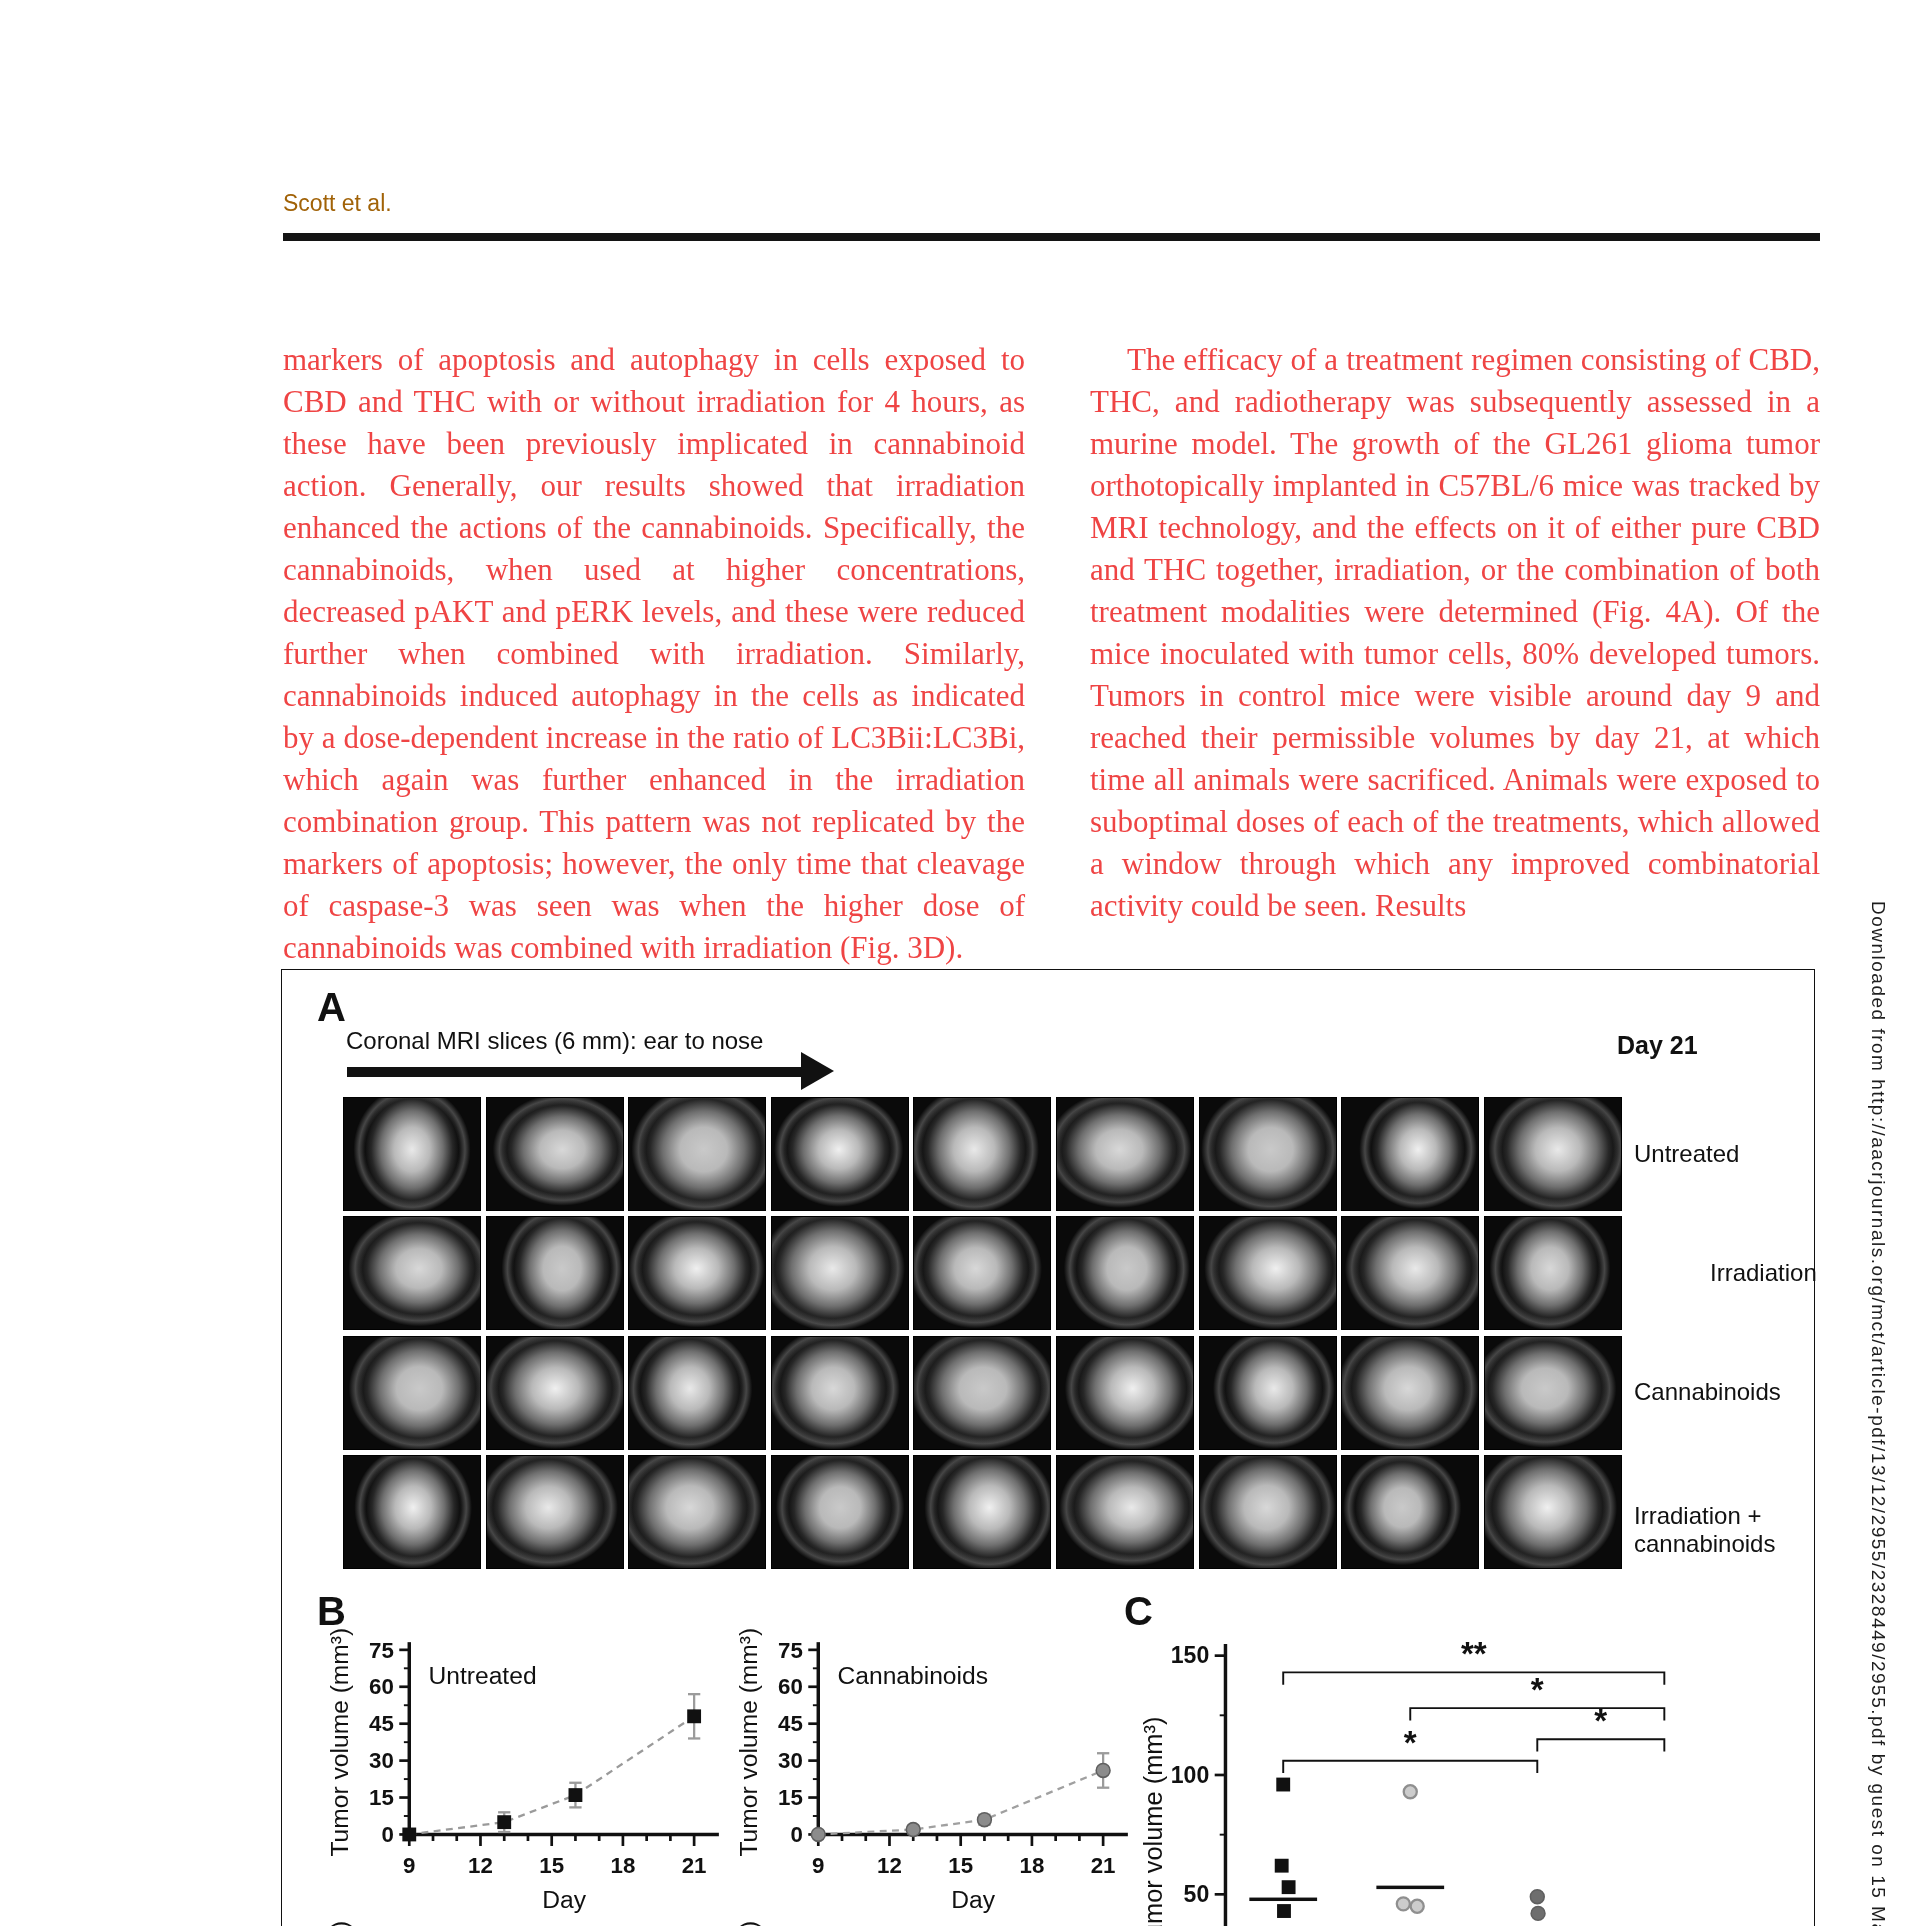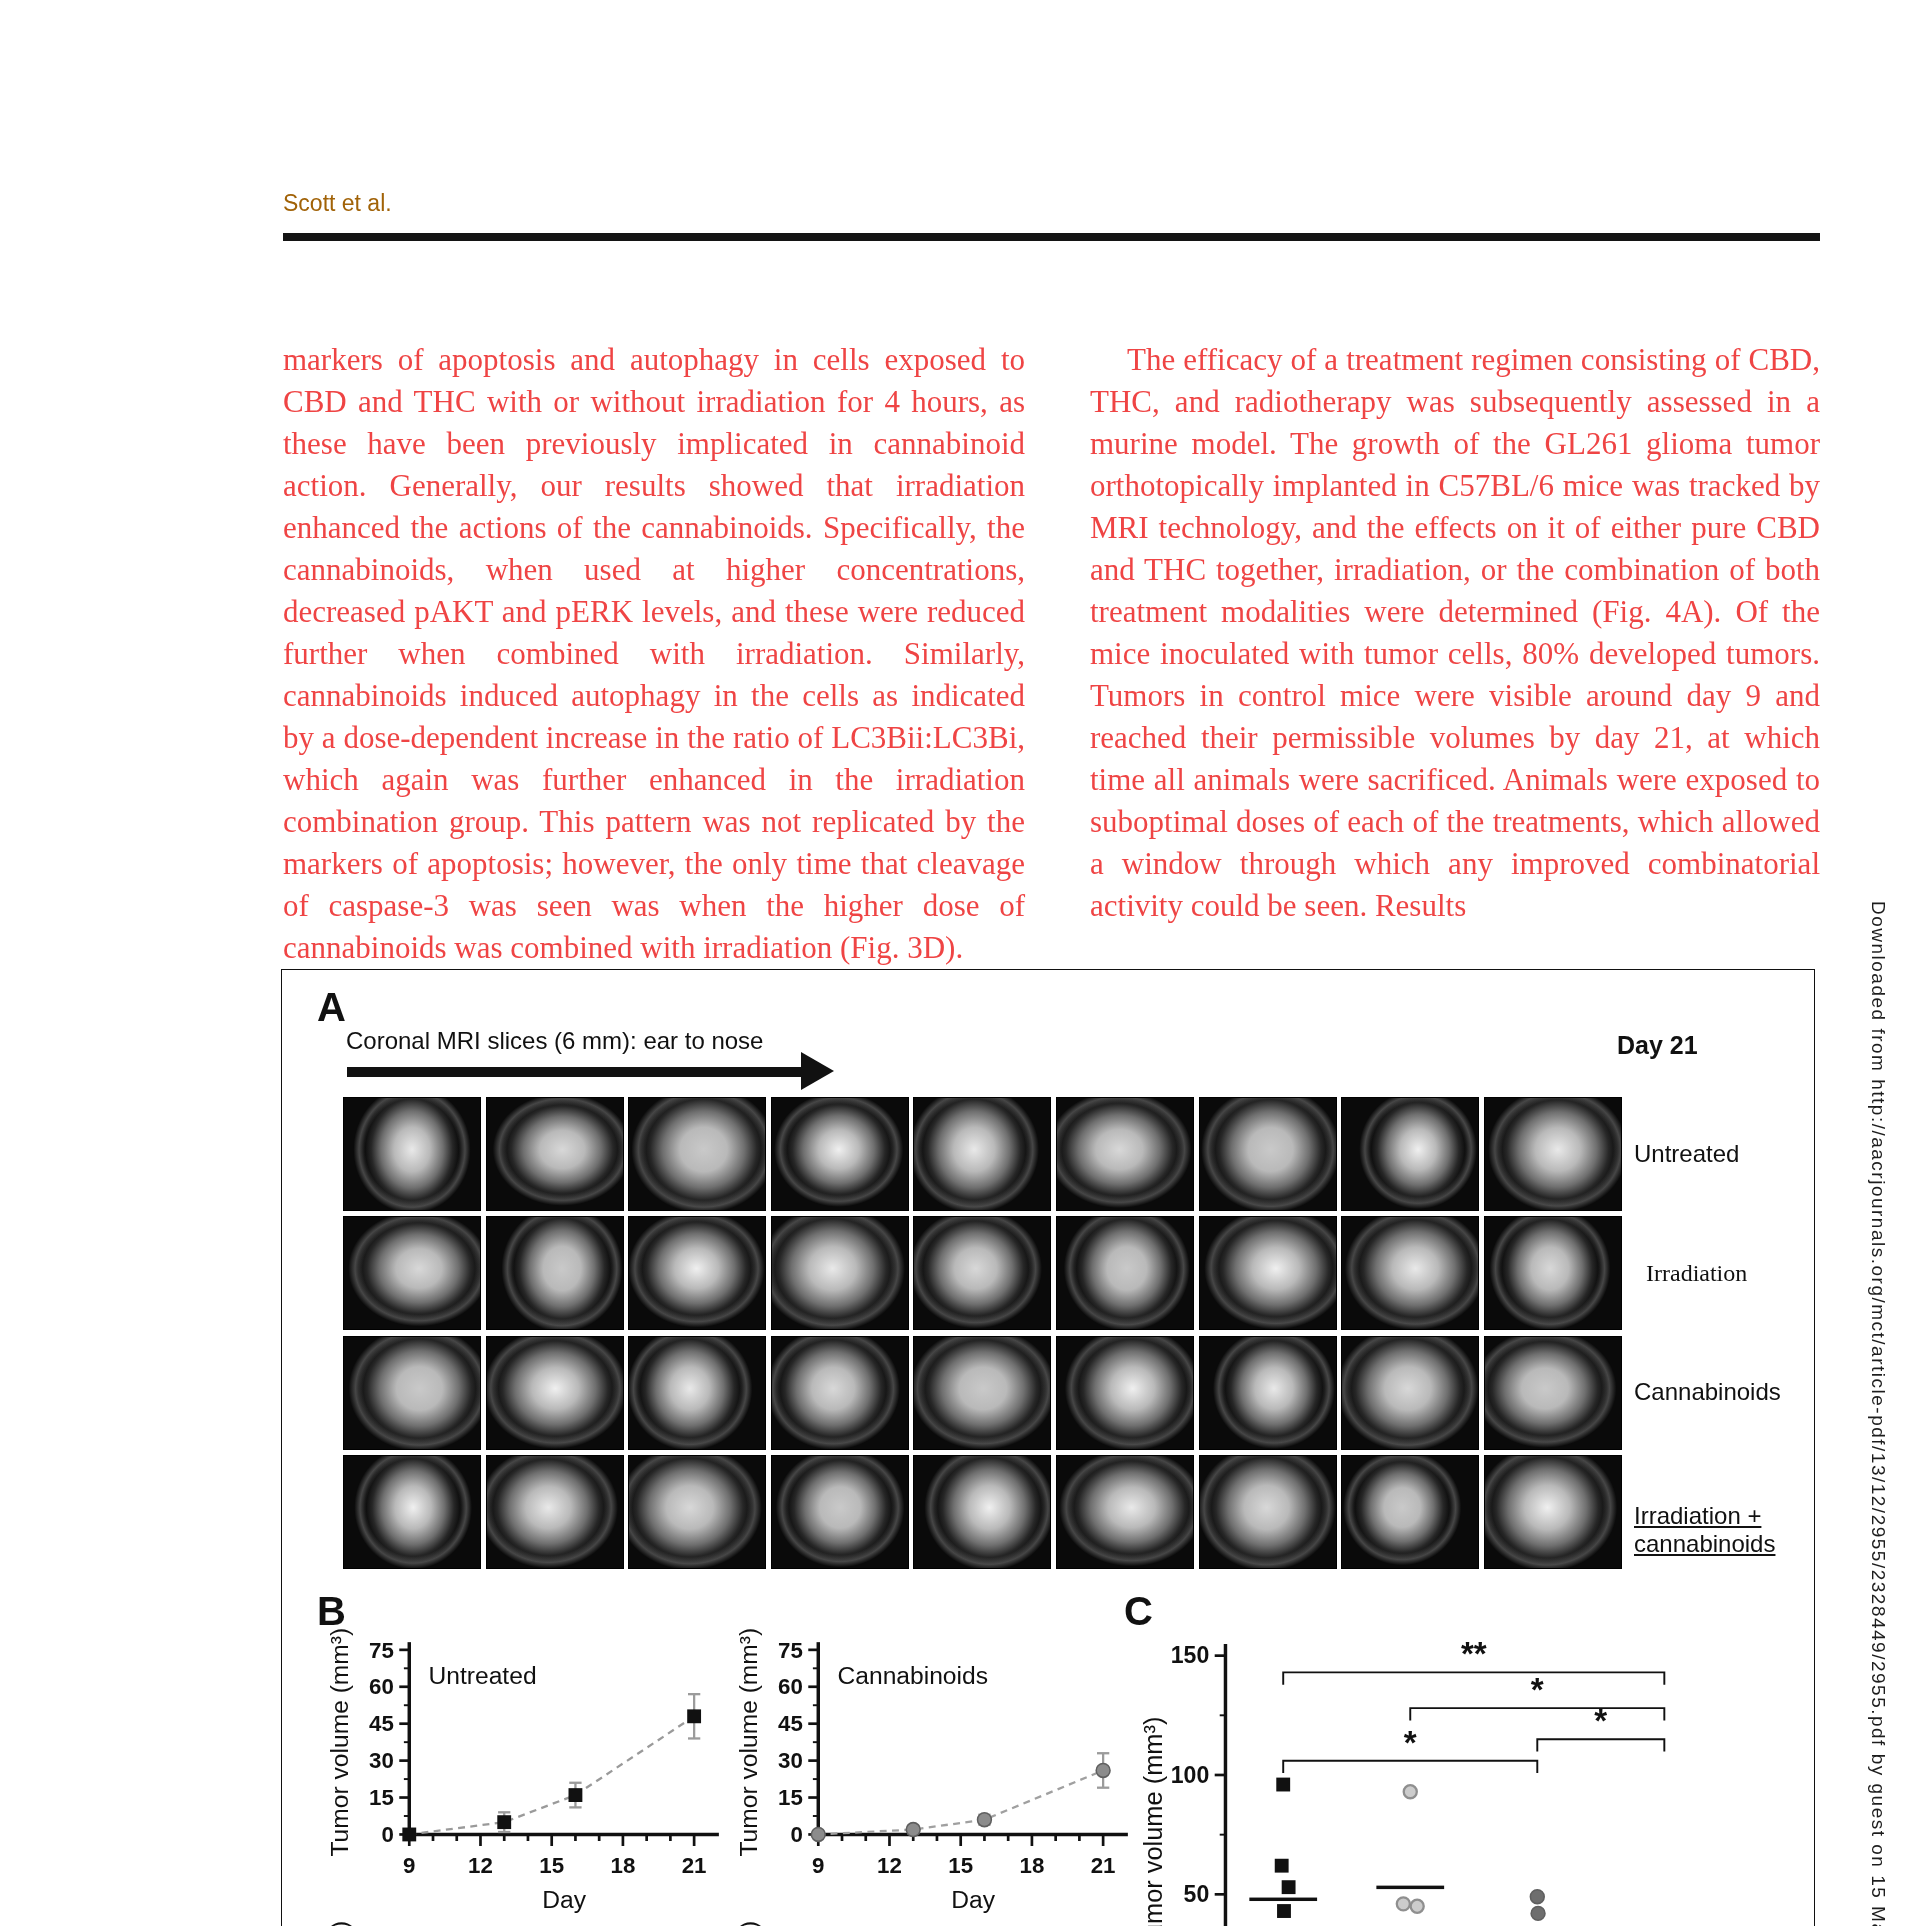--- a/index.html
+++ b/index.html
@@ -84,27 +84,27 @@
         <div class="mri-tile" style="background: radial-gradient(65.4055% 76.8919% at 55.3922% 46%, rgba(0, 0, 0, 0) 58%, rgba(210, 210, 210, 0.3) 66%, rgba(0, 0, 0, 0) 73%), radial-gradient(50.4055% 64.8919% at 55.3922% 46%, rgb(240, 240, 240) 0%, rgb(185, 185, 185) 30%, rgb(111, 111, 111) 52%, rgb(39, 39, 39) 68%, rgb(10, 10, 10) 80%);"></div>
         <div class="mri-tile" style="background: radial-gradient(72.7331% 71.9349% at 54.7909% 46%, rgba(0, 0, 0, 0) 58%, rgba(210, 210, 210, 0.3) 66%, rgba(0, 0, 0, 0) 73%), radial-gradient(57.7331% 59.9349% at 54.7909% 46%, rgb(233, 233, 233) 0%, rgb(185, 185, 185) 30%, rgb(111, 111, 111) 52%, rgb(39, 39, 39) 68%, rgb(10, 10, 10) 80%);"></div>
         <div class="mri-tile" style="background: radial-gradient(69.6678% 77.4486% at 48.954% 46%, rgba(0, 0, 0, 0) 58%, rgba(210, 210, 210, 0.3) 66%, rgba(0, 0, 0, 0) 73%), radial-gradient(54.6678% 65.4486% at 48.954% 46%, rgb(216, 216, 216) 0%, rgb(185, 185, 185) 30%, rgb(111, 111, 111) 52%, rgb(39, 39, 39) 68%, rgb(10, 10, 10) 80%);"></div>
         <div class="mri-tile" style="background: radial-gradient(59.4707% 70.5982% at 44.2602% 46%, rgba(0, 0, 0, 0) 58%, rgba(210, 210, 210, 0.3) 66%, rgba(0, 0, 0, 0) 73%), radial-gradient(44.4707% 58.5982% at 44.2602% 46%, rgb(201, 201, 201) 0%, rgb(185, 185, 185) 30%, rgb(111, 111, 111) 52%, rgb(39, 39, 39) 68%, rgb(10, 10, 10) 80%);"></div>
         <div class="mri-tile" style="background: radial-gradient(70.253% 77.8162% at 45.8388% 46%, rgba(0, 0, 0, 0) 58%, rgba(210, 210, 210, 0.3) 66%, rgba(0, 0, 0, 0) 73%), radial-gradient(55.253% 65.8162% at 45.8388% 46%, rgb(240, 240, 240) 0%, rgb(185, 185, 185) 30%, rgb(111, 111, 111) 52%, rgb(39, 39, 39) 68%, rgb(10, 10, 10) 80%);"></div>
       </div>
     <div id="mriRowLabels">
         <div class="abs mri-row-label" style="top: 170px; left: 1352px;">
           <div>Untreated</div>
         </div>
-        <div class="abs mri-row-label" style="top: 289px; left: 1364px; font-family: Liberation Serif, serif;">
+        <div class="abs mri-row-label" style="top: 289px; left: 1428px;">
           <div>Irradiation</div>
         </div>
         <div class="abs mri-row-label" style="top: 408px; left: 1352px;">
           <div>Cannabinoids</div>
         </div>
-        <div class="abs mri-row-label" style="top: 532px; left: 1352px; text-decoration: underline;">
+        <div class="abs mri-row-label" style="top: 532px; left: 1352px;">
           <div>Irradiation +</div>
           <div>cannabinoids</div>
         </div>
       </div>
 
     <div class="abs fig-letter" style="left:35px;top:619px">B</div>
     <div class="abs fig-letter" style="left:842px;top:619px">C</div>
 
     <svg class="bchart" id="chart0" style="left:46px;top:651px" width="401" height="300" viewBox="0 0 1040 780">
         <line x1="210" y1="55" x2="210" y2="559" stroke="#111" stroke-width="9"></line>

